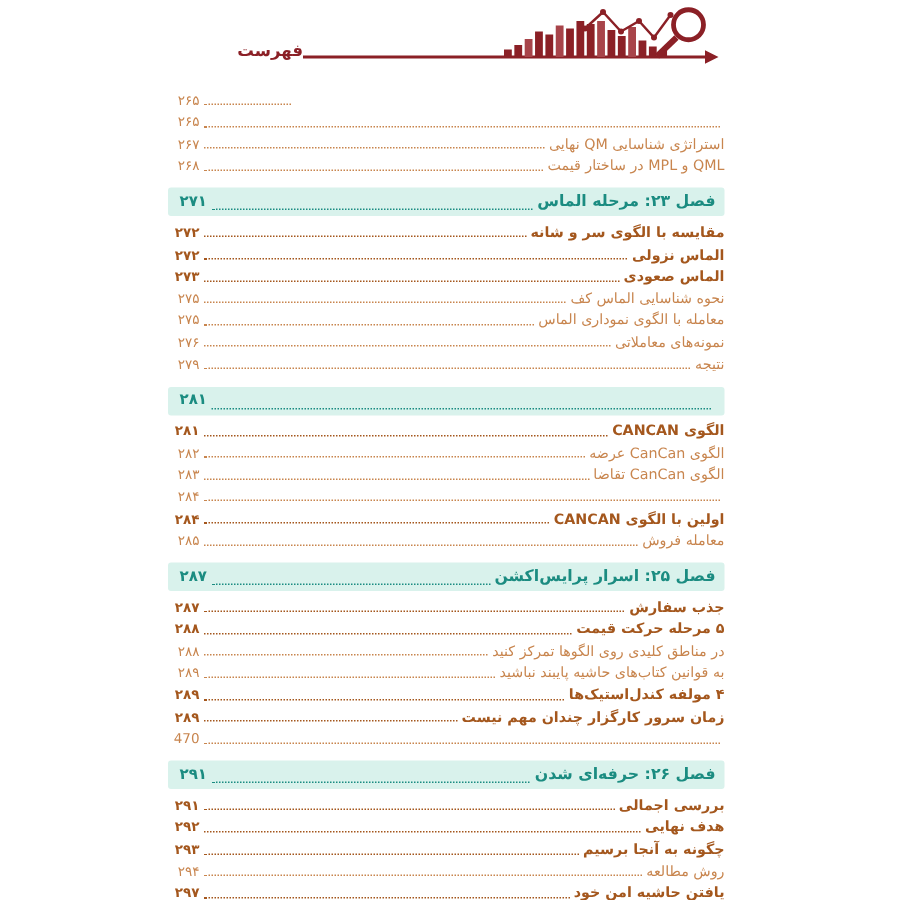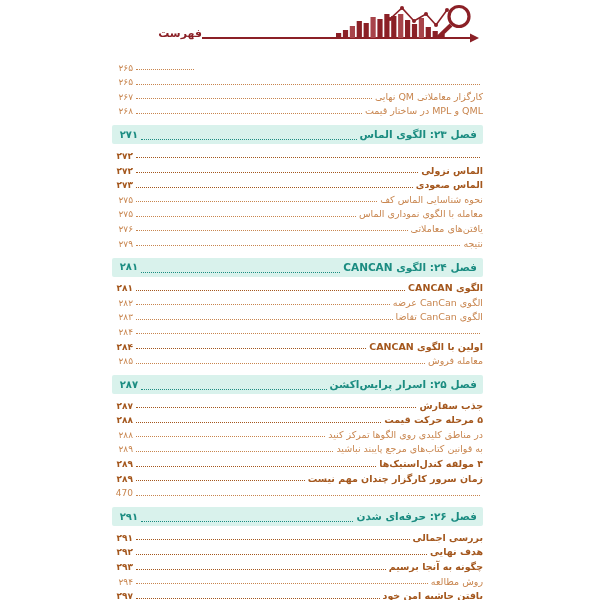--- a/index.html
+++ b/index.html
@@ -91,37 +91,38 @@
         <div class="row light">
           <span class="spacer"></span>
           <span class="leader short"></span>
           <span class="p">۲۶۵</span>
         </div>
         <div class="row light">
           <span class="leader"></span>
           <span class="p">۲۶۵</span>
         </div>
         <div class="row light">
-          <span class="t">کارگزار معاملاتی QM نهایی</span>
+          <span class="t">استراتژی شناسایی QM نهایی</span>
           <span class="leader"></span>
           <span class="p">۲۶۷</span>
         </div>
         <div class="row light">
           <span class="t">QML و MPL در ساختار قیمت</span>
           <span class="leader"></span>
           <span class="p">۲۶۸</span>
         </div>
       </div>
       <div class="sec gap">
         <div class="row chapter">
-          <span class="t">فصل ۲۳: الگوی الماس</span>
+          <span class="t">فصل ۲۳: مرحله الماس</span>
           <span class="leader"></span>
           <span class="p">۲۷۱</span>
         </div>
         <div class="row bold">
+          <span class="t">مقایسه با الگوی سر و شانه</span>
           <span class="leader"></span>
           <span class="p">۲۷۲</span>
         </div>
         <div class="row bold">
           <span class="t">الماس نزولی</span>
           <span class="leader"></span>
           <span class="p">۲۷۲</span>
         </div>
         <div class="row bold">
           <span class="t">الماس صعودی</span>
@@ -132,33 +133,32 @@
           <span class="t">نحوه شناسایی الماس کف</span>
           <span class="leader"></span>
           <span class="p">۲۷۵</span>
         </div>
         <div class="row light">
           <span class="t">معامله با الگوی نموداری الماس</span>
           <span class="leader"></span>
           <span class="p">۲۷۵</span>
         </div>
         <div class="row light">
-          <span class="t">یافتن‌های معاملاتی</span>
+          <span class="t">نمونه‌های معاملاتی</span>
           <span class="leader"></span>
           <span class="p">۲۷۶</span>
         </div>
         <div class="row light">
           <span class="t">نتیجه</span>
           <span class="leader"></span>
           <span class="p">۲۷۹</span>
         </div>
       </div>
       <div class="sec gap">
         <div class="row chapter">
-          <span class="t">فصل ۲۴: الگوی CANCAN</span>
           <span class="leader"></span>
           <span class="p">۲۸۱</span>
         </div>
         <div class="row bold">
           <span class="t">الگوی CANCAN</span>
           <span class="leader"></span>
           <span class="p">۲۸۱</span>
         </div>
         <div class="row light">
           <span class="t">الگوی CanCan عرضه</span>
@@ -200,21 +200,21 @@
           <span class="t">۵ مرحله حرکت قیمت</span>
           <span class="leader"></span>
           <span class="p">۲۸۸</span>
         </div>
         <div class="row light">
           <span class="t">در مناطق کلیدی روی الگوها تمرکز کنید</span>
           <span class="leader"></span>
           <span class="p">۲۸۸</span>
         </div>
         <div class="row light">
-          <span class="t">به قوانین کتاب‌های مرجع پایبند نباشید</span>
+          <span class="t">به قوانین کتاب‌های حاشیه پایبند نباشید</span>
           <span class="leader"></span>
           <span class="p">۲۸۹</span>
         </div>
         <div class="row bold">
           <span class="t">۴ مولفه کندل‌استیک‌ها</span>
           <span class="leader"></span>
           <span class="p">۲۸۹</span>
         </div>
         <div class="row bold">
           <span class="t">زمان سرور کارگزار چندان مهم نیست</span>

